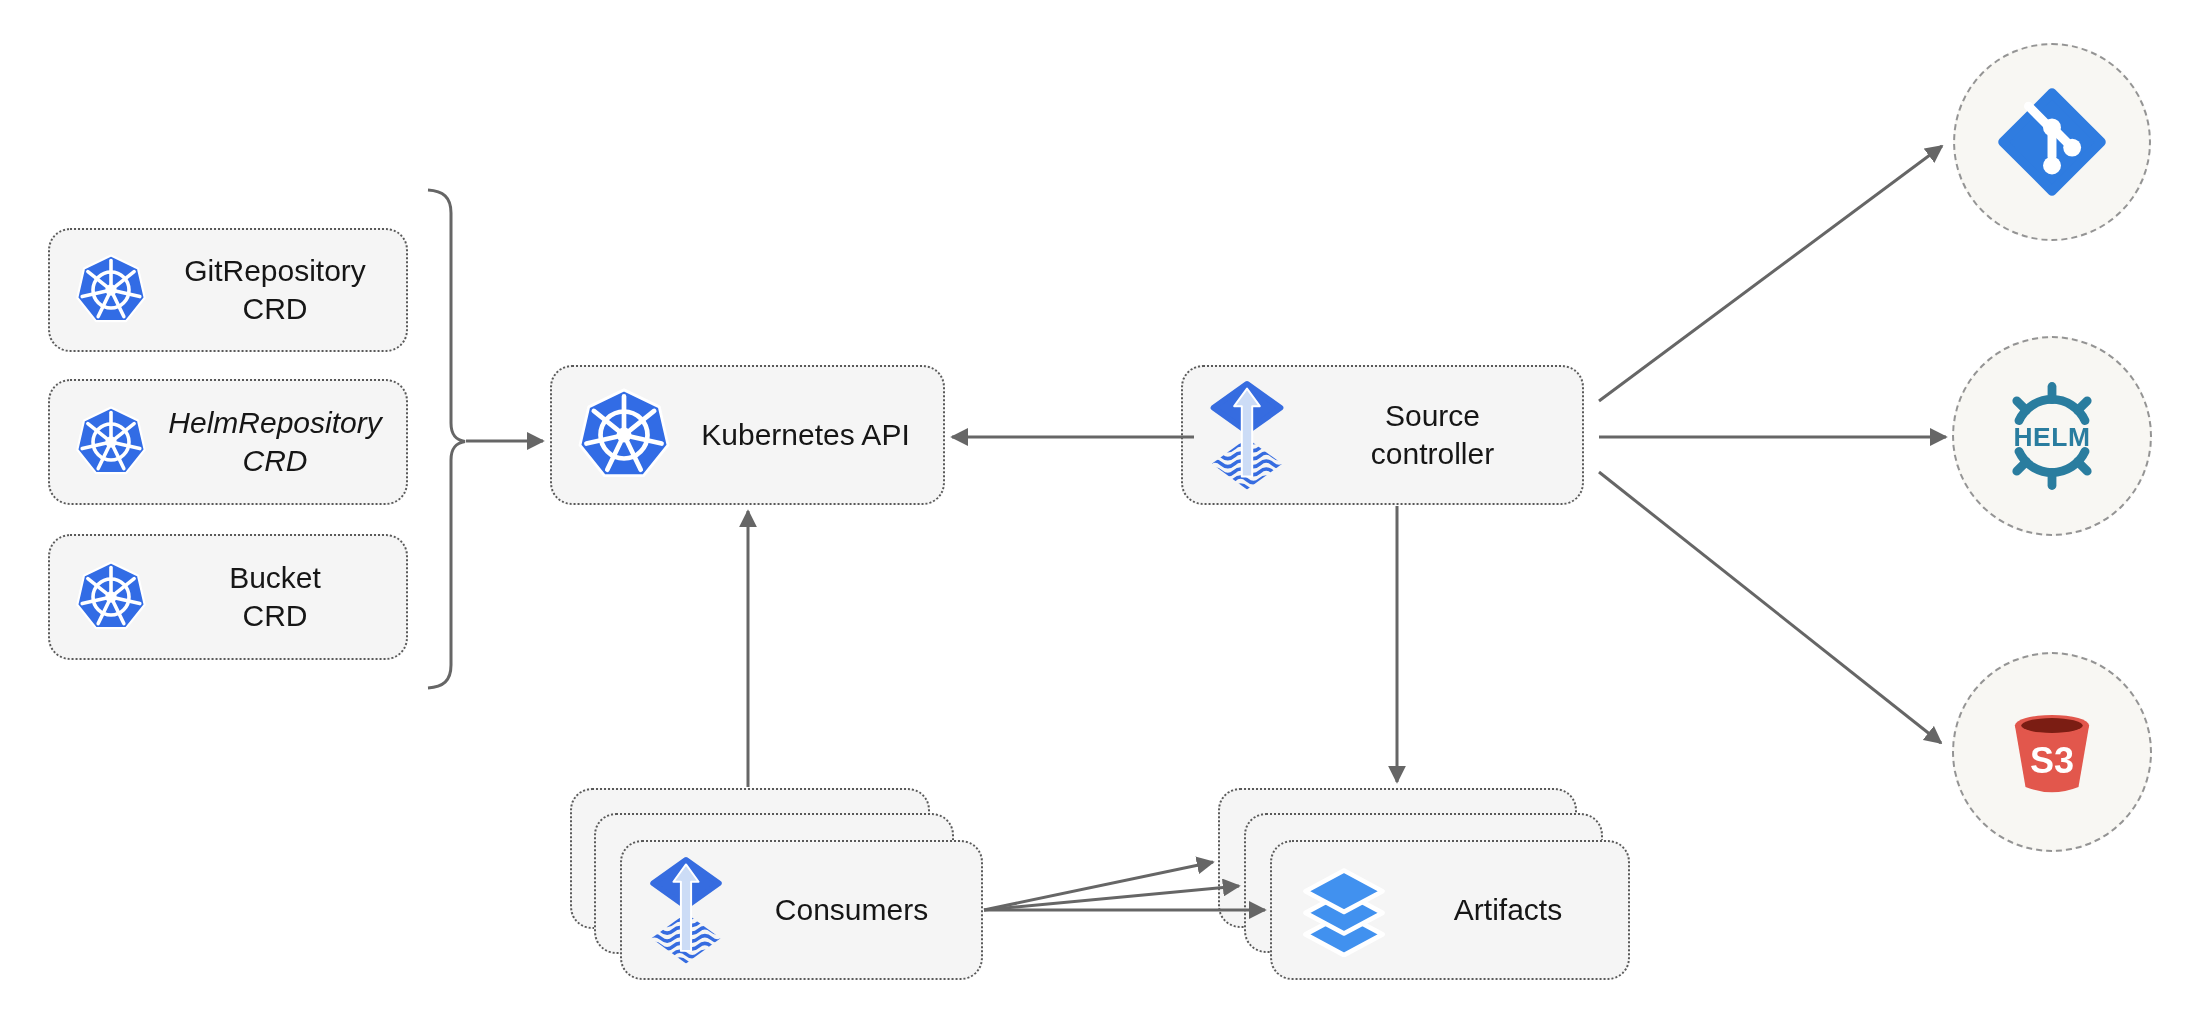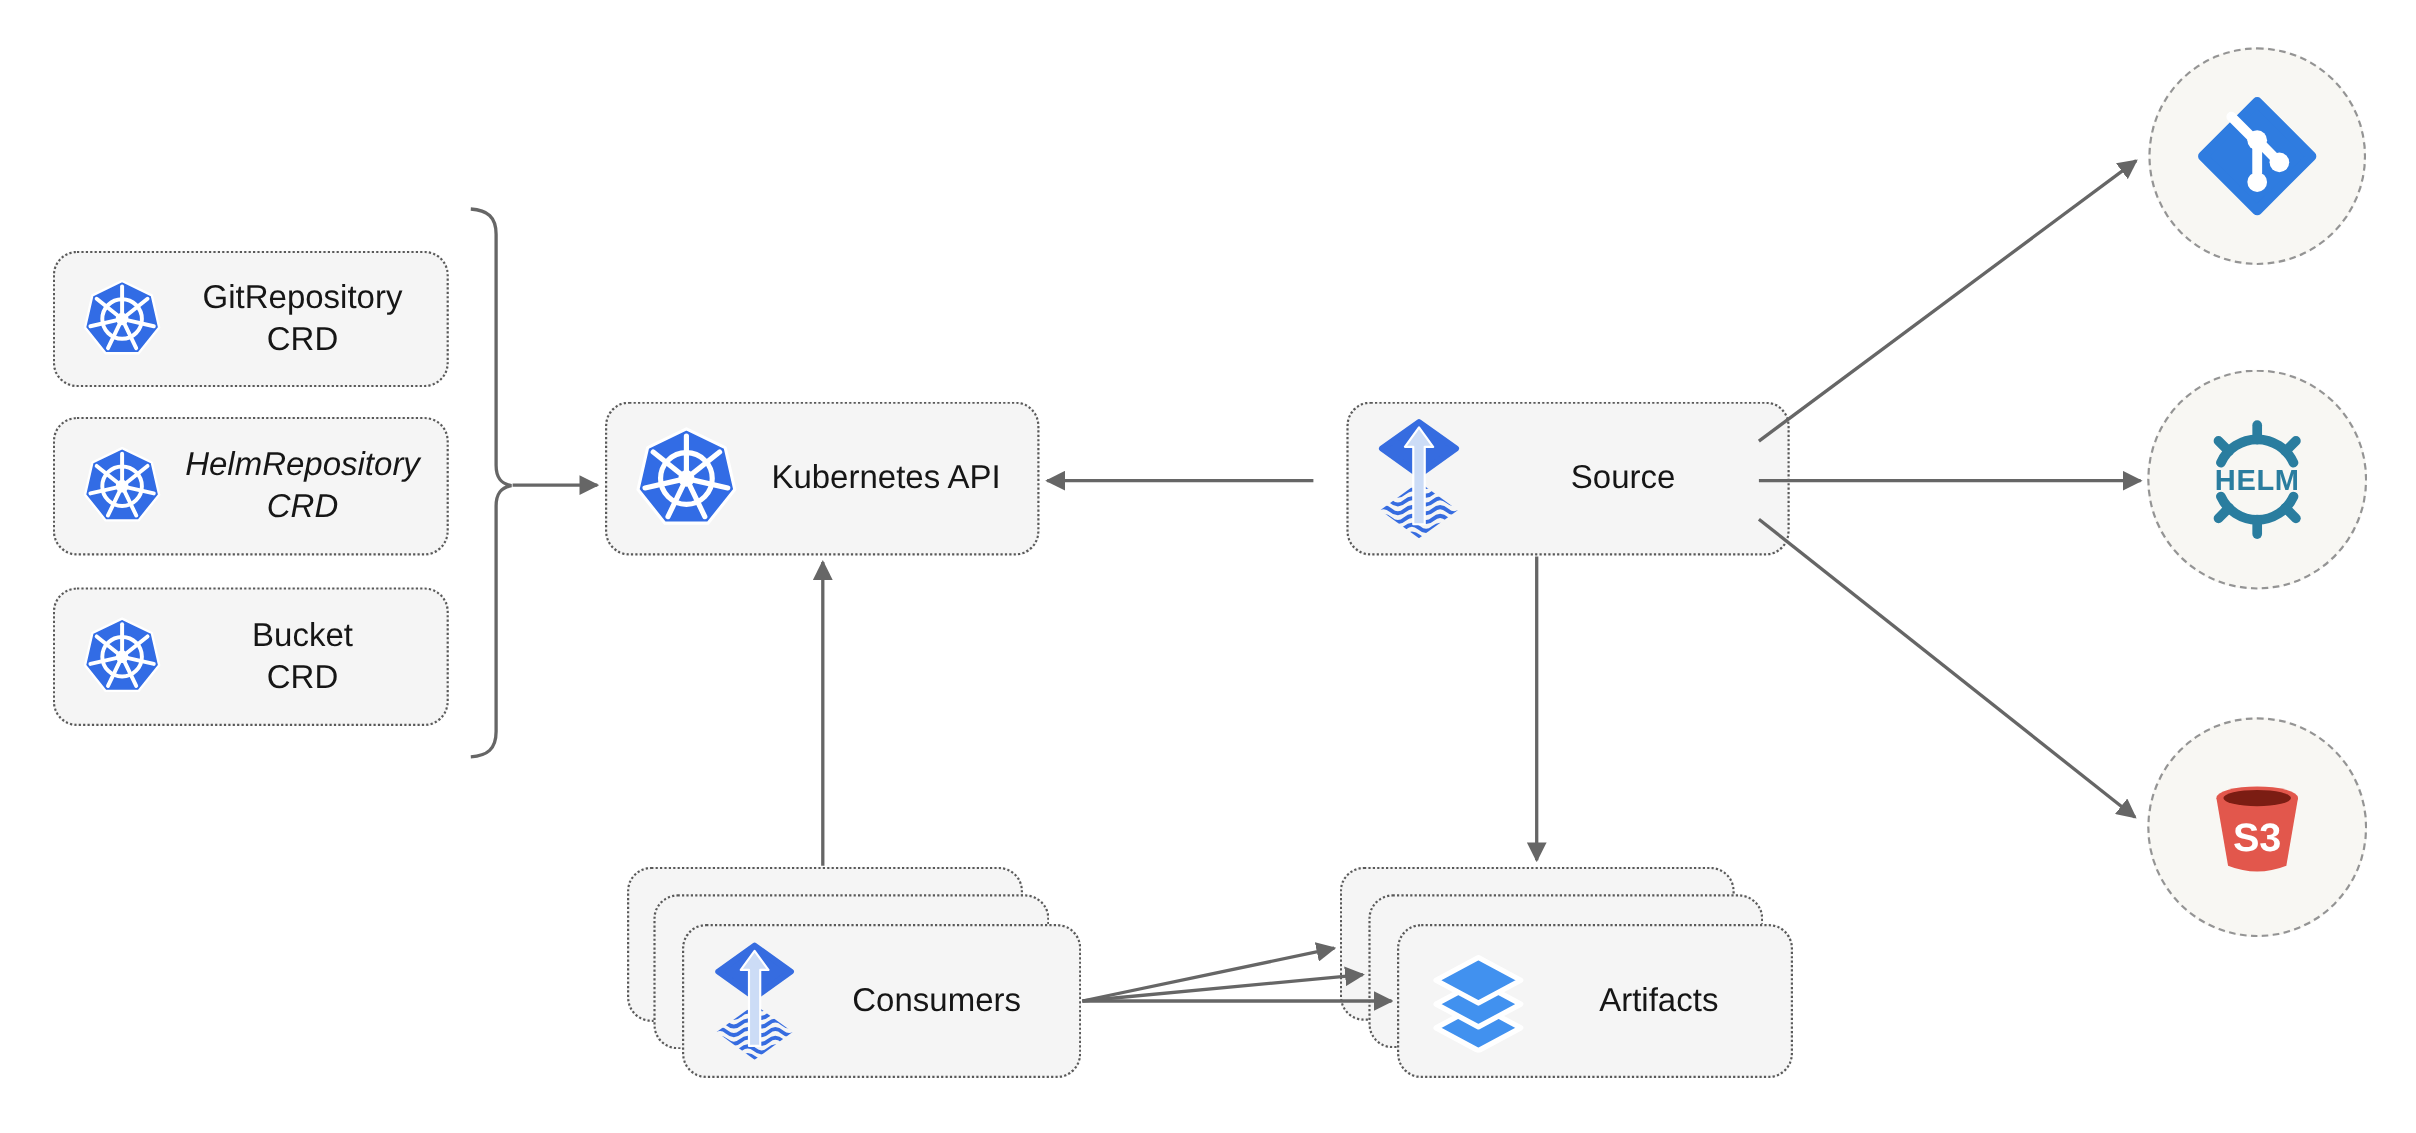--- a/index.html
+++ b/index.html
@@ -162,26 +162,27 @@
     </div>
   </div>
 
   <div class="node" style="left:550px;top:365px;width:395px;height:140px;">
     <svg class="icon" width="96" height="94">
         <use href="#sym-k8s"></use>
       </svg>
     <div class="label">Kubernetes API</div>
   </div>
 
-  <div class="node" style="left:1224px;top:365px;width:403px;height:140px;">
+  <div class="node" style="left:1181px;top:365px;width:403px;height:140px;">
     <svg class="icon" width="80" height="112">
         <use href="#sym-flux"></use>
       </svg>
     <div class="label">
       <div>Source</div>
+      <div>controller</div>
     </div>
   </div>
 
   <div class="stack-box" style="left:570px;top:788px;width:360px;height:141px;"></div>
   <div class="stack-box" style="left:594px;top:813px;width:360px;height:141px;"></div>
   <div class="node" style="left:620px;top:840px;width:363px;height:140px;">
     <svg class="icon" width="80" height="110">
         <use href="#sym-flux"></use>
       </svg>
     <div class="label">Consumers</div>

